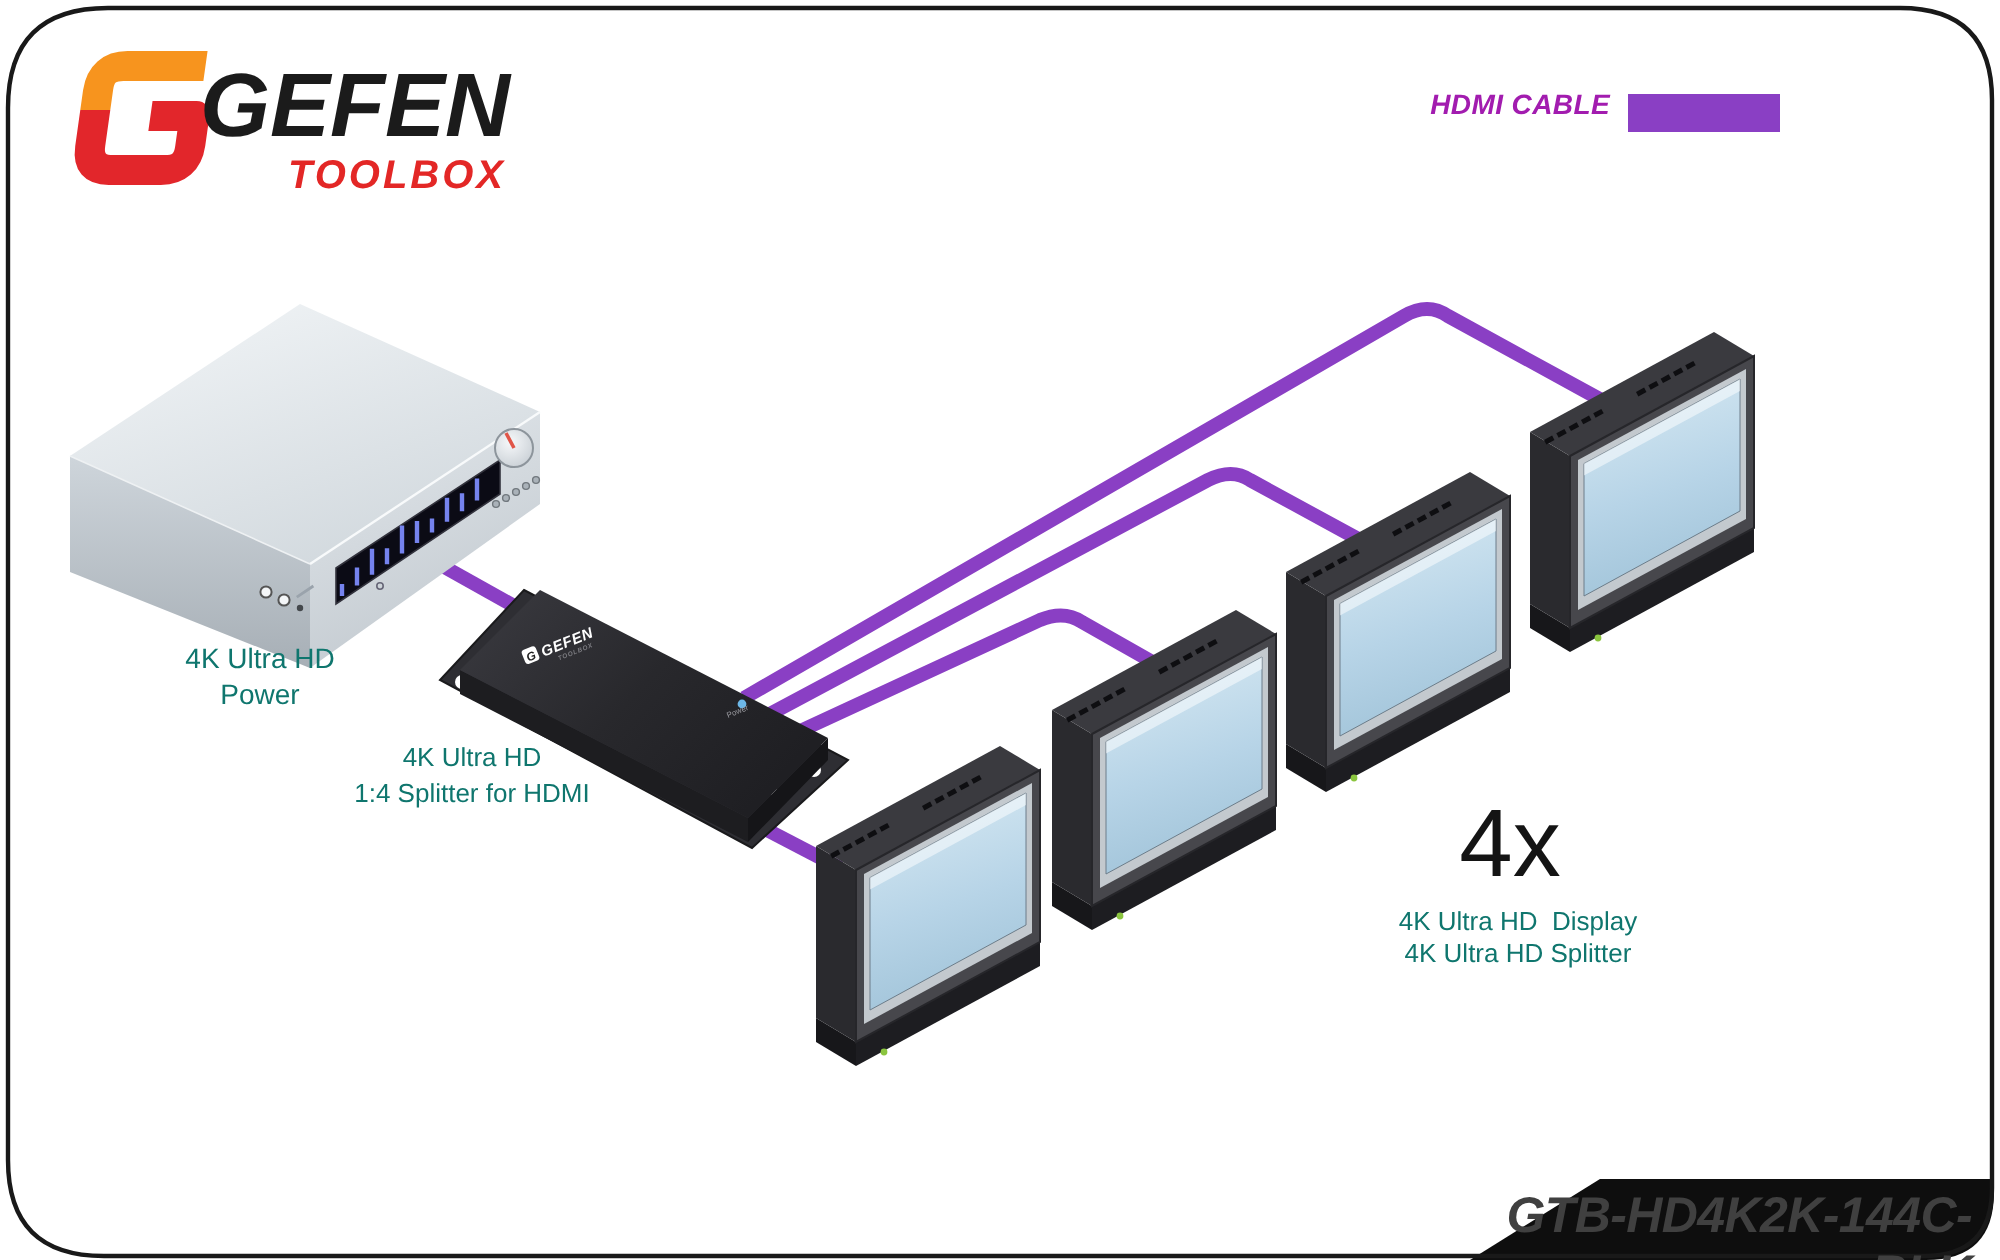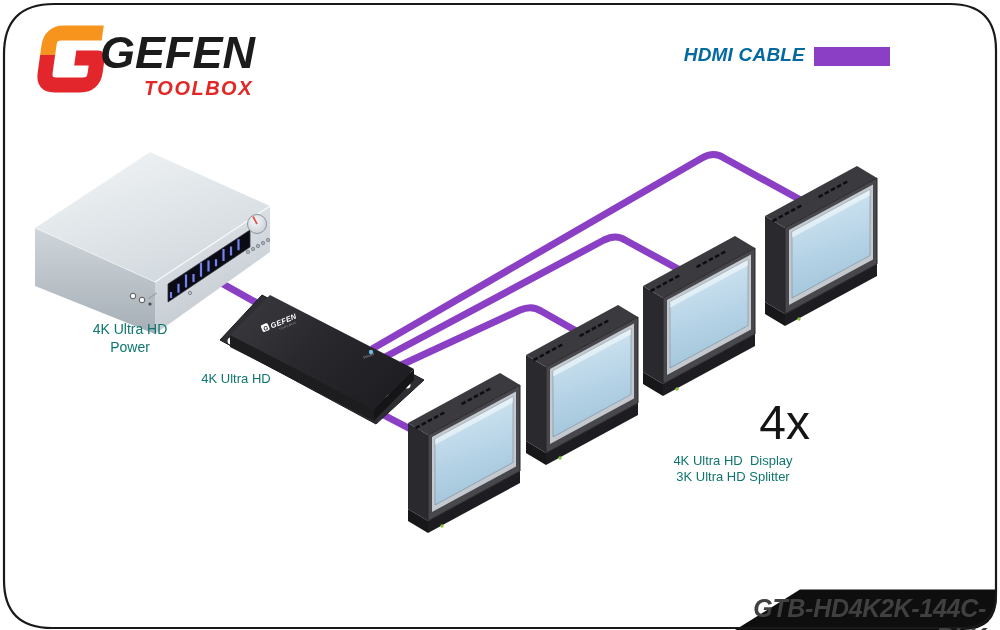--- a/index.html
+++ b/index.html
@@ -6,29 +6,29 @@
   .stage{position:relative;width:1000px;height:630px;background:#fff;overflow:hidden;
          font-family:"Liberation Sans","DejaVu Sans",sans-serif;}
   .stage svg.canvas{position:absolute;left:0;top:0;}
   .abs{position:absolute;}
   
   .logo-icon{left:36px;top:24px;width:72px;height:72px;}
   .brand-col{left:100px;top:30px;width:153px;text-align:right;line-height:1;}
   .brand-name{font-size:45px;font-weight:bold;font-style:italic;color:#1b1b1b;letter-spacing:0px;}
   .brand-sub{font-size:20px;font-weight:bold;font-style:italic;color:#e32726;letter-spacing:1.5px;margin-top:3px;}
   
-  .legend-label{left:655px;top:44px;width:150px;text-align:right;font-size:19px;font-weight:bold;
-                font-style:italic;color:#0369a1;letter-spacing:0.2px;}
+  .legend-label{left:655px;top:44px;width:150px;text-align:right;font-size:14px;font-weight:bold;
+                font-style:italic;color:#a21caf;letter-spacing:0.2px;}
   .legend-swatch{left:814px;top:47px;width:76px;height:19px;background:#8a3fc4;}
   
   .lbl{color:#0f766e;text-align:center;}
   .src-label{left:55px;top:320px;width:150px;font-size:14px;line-height:18px;}
   .spl-label{left:146px;top:370px;width:180px;font-size:13px;line-height:18px;}
-  .fourx{left:700px;top:399px;width:110px;text-align:right;font-size:48px;color:#141414;line-height:48px;}
-  .desc{left:643px;top:453px;width:180px;font-size:13px;line-height:15.5px;text-align:center;}
+  .fourx{left:700px;top:399px;width:110px;text-align:center;font-size:48px;color:#141414;line-height:48px;}
+  .desc{left:669px;top:453px;width:180px;font-size:13px;line-height:15.5px;text-align:center;}
   .desc div{white-space:pre;}
   
   .model-code{left:728px;top:594px;width:258px;text-align:right;font-size:25px;font-weight:bold;
               font-style:italic;color:#404040;letter-spacing:-0.3px;}
 </style>
 </head>
 <body>
 
 <div class="stage">
 
@@ -175,23 +175,24 @@
   <div class="abs legend-label">HDMI CABLE</div>
   <div class="abs legend-swatch"></div>
 
   <div class="abs lbl src-label">
     <div>4K Ultra HD</div>
     <div>Power</div>
   </div>
 
   <div class="abs lbl spl-label">
     <div>4K Ultra HD</div>
+    <div>1:4 Splitter for HDMI</div>
   </div>
 
   <div class="abs fourx">4x</div>
   <div class="abs lbl desc">
     <div>4K Ultra HD  Display</div>
-    <div>3K Ultra HD Splitter</div>
+    <div>4K Ultra HD Splitter</div>
   </div>
 
   <div class="abs model-code">GTB-HD4K2K-144C-BLK</div>
 
 </div>
 
 </body></html>

